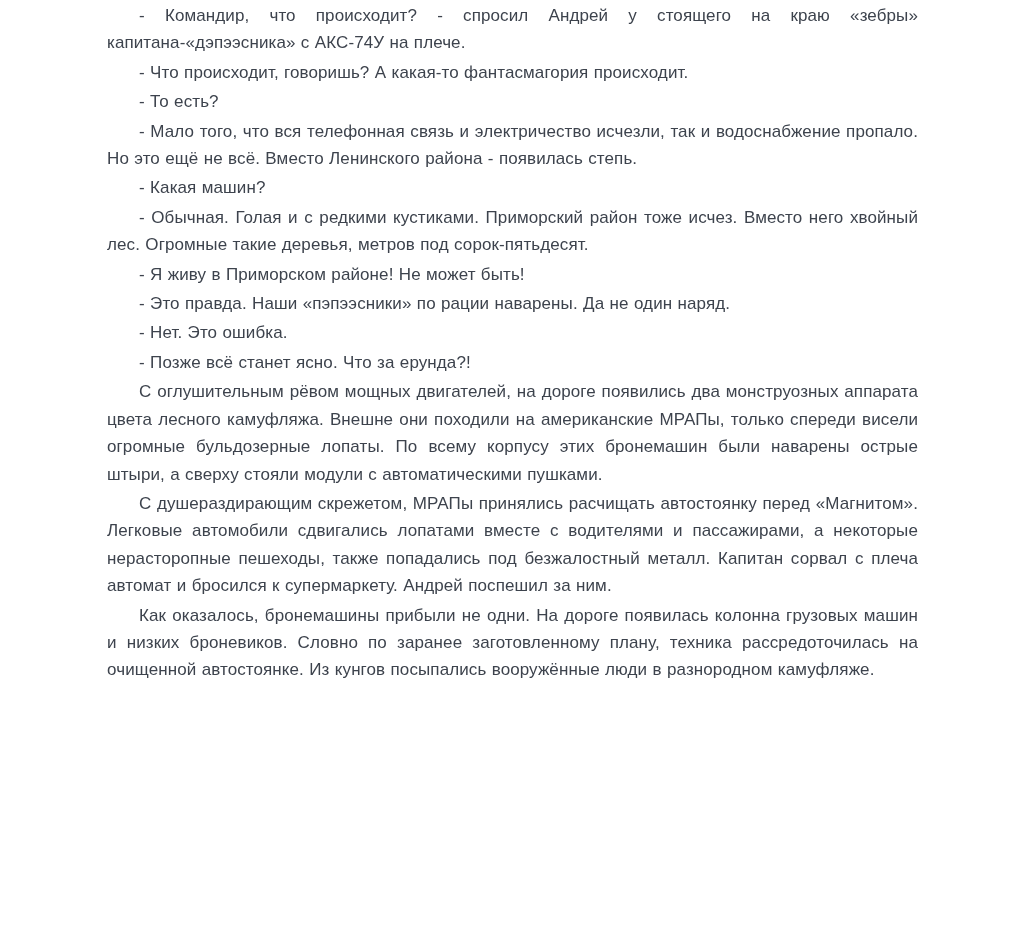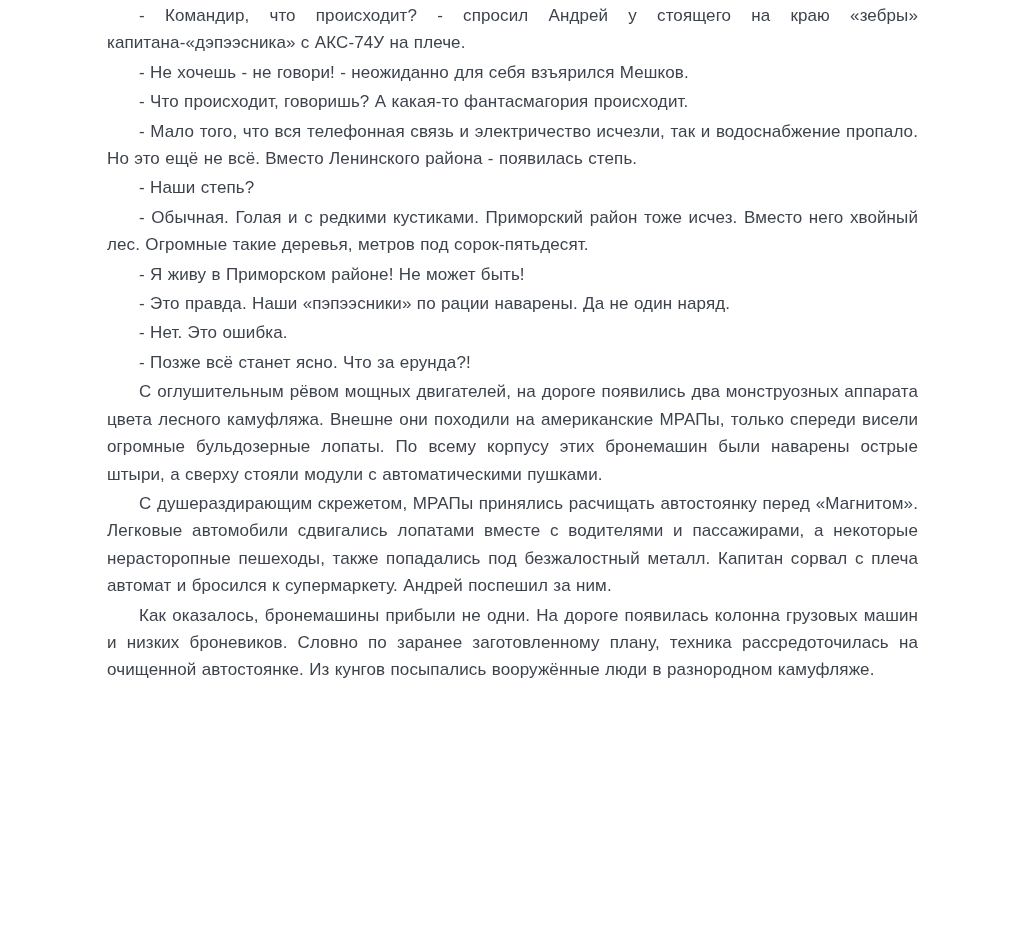--- a/index.html
+++ b/index.html
@@ -36,24 +36,24 @@
     text-indent: 32px;
     word-spacing: 0.5px;
   }
 </style>
 </head>
 <body style="color: rgb(61, 67, 77); background: rgb(255, 255, 255);">
 
 <main class="page">
   <article class="text-column">
       <p class="para">- Командир, что происходит? - спросил Андрей у стоящего на краю «зебры» капитана-«дэпээсника» с АКС-74У на плече.</p>
-      <p class="para">- Не хочешь - не говори! - неожиданно для себя взъярился Мешков.</p>
       <p class="para">- Что происходит, говоришь? А какая-то фантасмагория происходит.</p>
+      <p class="para">- То есть?</p>
       <p class="para">- Мало того, что вся телефонная связь и электричество исчезли, так и водоснабжение пропало. Но это ещё не всё. Вместо Ленинского района - появилась степь.</p>
-      <p class="para">- Наши степь?</p>
+      <p class="para">- Какая машин?</p>
       <p class="para">- Обычная. Голая и с редкими кустиками. Приморский район тоже исчез. Вместо него хвойный лес. Огромные такие деревья, метров под сорок-пятьдесят.</p>
       <p class="para">- Я живу в Приморском районе! Не может быть!</p>
       <p class="para">- Это правда. Наши «пэпээсники» по рации наварены. Да не один наряд.</p>
       <p class="para">- Нет. Это ошибка.</p>
       <p class="para">- Позже всё станет ясно. Что за ерунда?!</p>
       <p class="para">С оглушительным рёвом мощных двигателей, на дороге появились два монструозных аппарата цвета лесного камуфляжа. Внешне они походили на американские МРАПы, только спереди висели огромные бульдозерные лопаты. По всему корпусу этих бронемашин были наварены острые штыри, а сверху стояли модули с автоматическими пушками.</p>
       <p class="para">С душераздирающим скрежетом, МРАПы принялись расчищать автостоянку перед «Магнитом». Легковые автомобили сдвигались лопатами вместе с водителями и пассажирами, а некоторые нерасторопные пешеходы, также попадались под безжалостный металл. Капитан сорвал с плеча автомат и бросился к супермаркету. Андрей поспешил за ним.</p>
       <p class="para">Как оказалось, бронемашины прибыли не одни. На дороге появилась колонна грузовых машин и низких броневиков. Словно по заранее заготовленному плану, техника рассредоточилась на очищенной автостоянке. Из кунгов посыпались вооружённые люди в разнородном камуфляже.</p>
     </article>
 </main>

